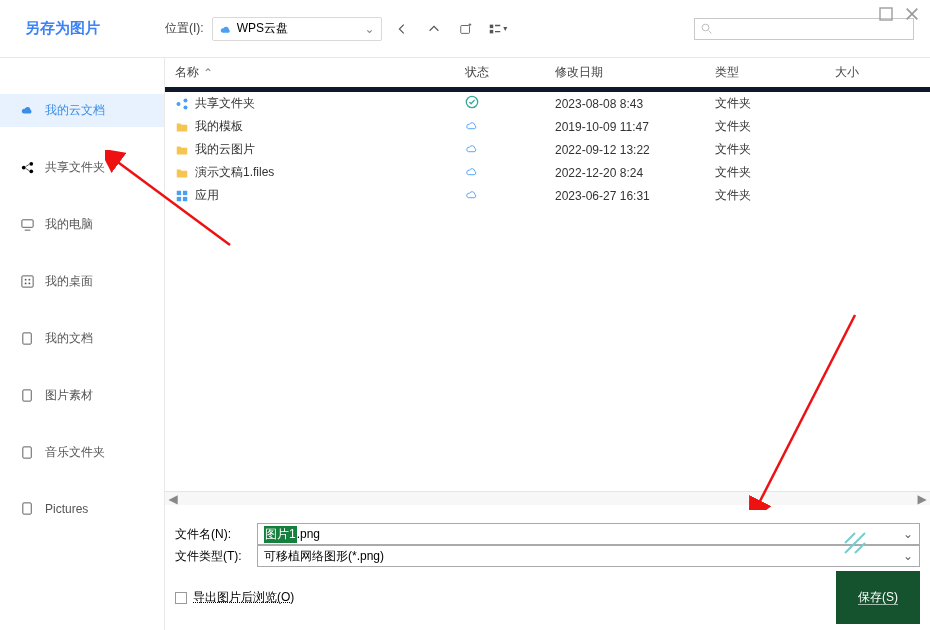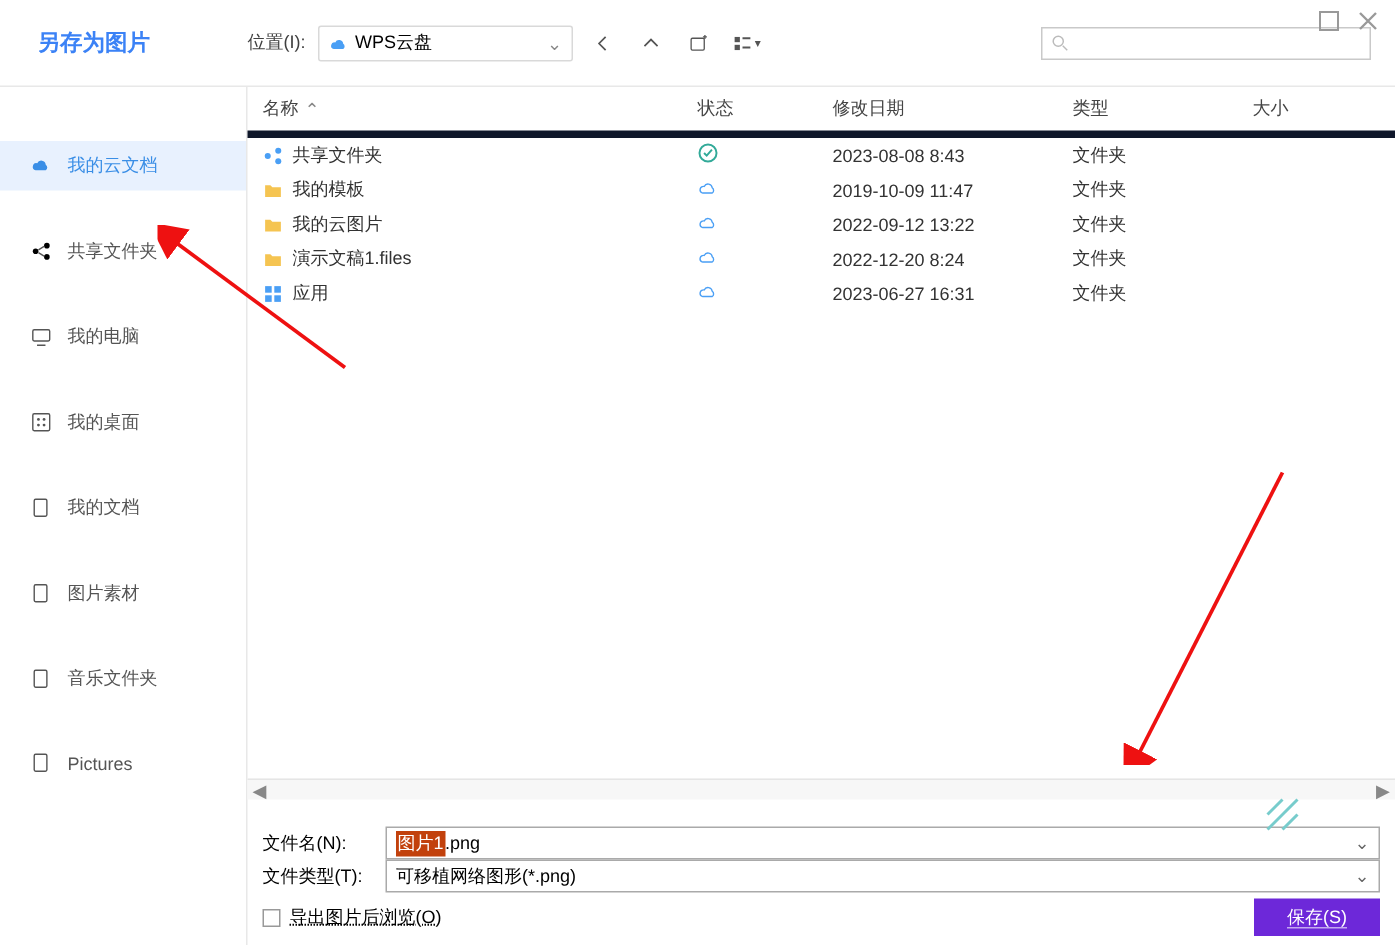--- a/index.html
+++ b/index.html
@@ -140,36 +140,36 @@
     .form-label { width: 82px; font-size: 12px; }
     .form-input {
       flex: 1;
       border: 1px solid #aaa;
       height: 22px;
       padding: 0 6px;
       display: flex;
       align-items: center;
       position: relative;
     }
-    .sel-text { background: #c2410c; color:#fff; padding:0 1px; }
+    .sel-text { background: #15803d; color:#fff; padding:0 1px; }
     .form-input .chev { position:absolute; right:6px; color:#666; }
     .actions {
       display: flex;
       align-items: center;
       padding-top: 4px;
     }
     .chk {
       display: flex; align-items: center; gap: 6px;
     }
     .chkbox { width:12px; height:12px; border:1px solid #999; }
     .save-btn {
       margin-left: auto;
-      background: #6d28d9;
+      background: #14532d;
       color: #fff;
-      padding: 4px 22px;
+      padding: 18px 22px;
       border: none;
       font-size: 12px;
     }
     
     .arrow1 {
       position: absolute;
       left: 105px; top: 150px;
       width: 130px; height: 100px;
       pointer-events: none;
     }

